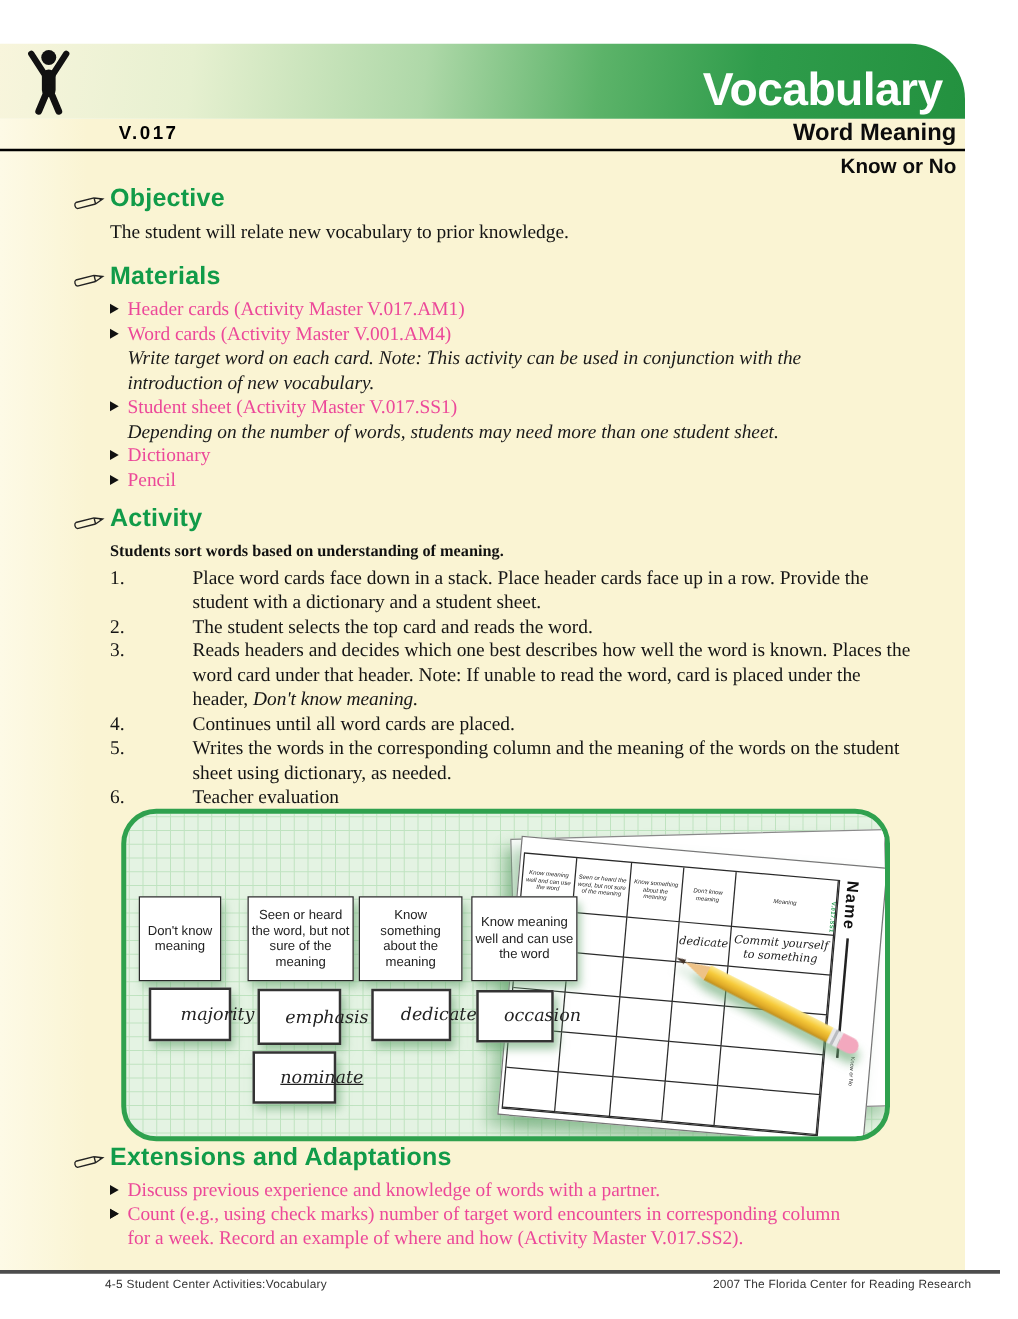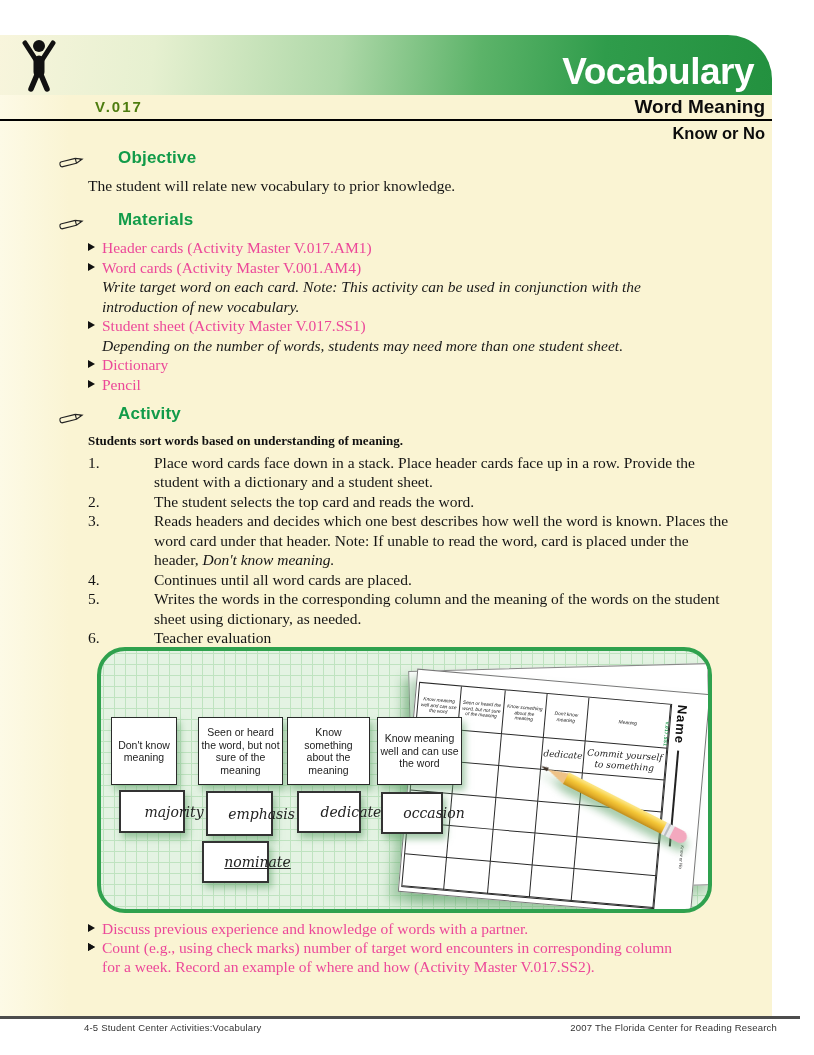--- a/index.html
+++ b/index.html
@@ -10,32 +10,32 @@
   .yellow-bg{position:absolute;left:0;top:95px;width:772px;height:922px;
              background:linear-gradient(90deg,#fdfae6 0%,#faf4d3 9%,#faf4d3 100%);}
   .banner{position:absolute;left:0;top:35px;width:772px;height:60px;box-sizing:border-box;
           border-radius:0 44px 0 0;
           background:linear-gradient(97deg,#f8f5dc 0%,#e6f0d0 20%,#aed8a8 44%,#5cb369 62%,#2f9c4b 78%,#23913f 100%);
           display:flex;justify-content:flex-end;align-items:flex-end;padding:0 18px 5px 0;}
   .banner-title{font-family:"Liberation Sans",sans-serif;font-weight:800;font-size:37px;
                 color:#ffffff;letter-spacing:-0.5px;line-height:1;}
   .figure{position:absolute;left:22px;top:39px;}
   .hdr-code{position:absolute;left:95px;top:98px;font-family:"Liberation Sans",sans-serif;
-            font-weight:800;font-size:15px;letter-spacing:2px;color:#4d7c0f;}
+            font-weight:800;font-size:15px;letter-spacing:2px;color:#000000;}
   .hdr-cat{position:absolute;right:49px;top:96px;font-family:"Liberation Sans",sans-serif;
            font-weight:600;font-size:19px;color:#0c0c0c;}
   .hdr-rule{position:absolute;left:0;top:119px;width:772px;height:2px;background:#000;}
   .hdr-act{position:absolute;right:49px;top:124px;font-family:"Liberation Sans",sans-serif;
            font-weight:600;font-size:16.5px;color:#0c0c0c;}
 
   
   .section{position:absolute;left:88px;width:642px;}
   .h-row{position:relative;height:24px;}
-  .h-title{font-family:"Liberation Sans",sans-serif;font-weight:800;font-size:17px;
-           color:#119b49;letter-spacing:.2px;margin-left:30px;}
+  .h-title{font-family:"Liberation Sans",sans-serif;font-weight:800;font-size:20px;
+           color:#119b49;letter-spacing:.2px;}
   .pencil-ico{position:absolute;left:-30px;top:5px;}
   .body-text{margin-top:4px;font-size:15.5px;line-height:19.5px;color:#151515;}
   .b-list{margin-top:4px;}
   .b-item{position:relative;padding-left:14px;font-size:15.5px;line-height:19.5px;color:#ec4899;width:606px;}
   .tri{position:absolute;left:0;top:5px;width:0;height:0;
        border-left:7px solid #111;border-top:4.5px solid transparent;border-bottom:4.5px solid transparent;}
   .b-note{margin-left:14px;font-style:italic;font-size:15.5px;line-height:19.5px;color:#1a1a1a;width:600px;}
   .intro{margin-top:3px;font-weight:bold;font-size:13px;line-height:19.5px;color:#111;}
   .steps{margin-top:2px;}
   .step{display:flex;font-size:15.5px;line-height:19.5px;color:#151515;}
@@ -279,20 +279,29 @@
     <div class="hcard hc4">Know meaning well and can use the word</div>
 
     <div class="wcard wc1">majority</div>
     <div class="wcard wc2">emphasis</div>
     <div class="wcard wc3">dedicate</div>
     <div class="wcard wc4">occasion</div>
     <div class="wcard wc5">nominate</div>
   </div>
 
   <div class="section ext" style="top:915px">
+    <div class="h-row">
+      <svg class="pencil-ico" width="27" height="18" viewBox="0 0 27 18">
+        <g fill="none" stroke="#222" stroke-width="1.1" transform="rotate(-14 13 9)">
+          <path d="M3 6.5 L18 6.5 M3 11.5 L18 11.5 M18 6.5 L18 11.5 M3 6.5 C1.2 7.2 1.2 10.8 3 11.5 M18 6.5 L24.5 9 L18 11.5"></path>
+          <path d="M22 7.9 L24.5 9 L22 10.1 Z" fill="#222" stroke="none"></path>
+        </g>
+      </svg>
+      <span class="h-title">Extensions and Adaptations</span>
+    </div>
     <div class="b-list">
       <div class="b-item"><span class="tri"></span><span>Discuss previous experience and knowledge of words with a partner.</span></div>
       <div class="b-item"><span class="tri"></span></div>
       <div class="b-item"><span class="tri"></span><span>Count (e.g., using check marks) number of target word encounters in corresponding column for a week. Record an example of where and how (Activity Master V.017.SS2).</span></div>
     </div>
   </div>
 
   <div class="foot-rule"></div>
   <div class="foot foot-l">4-5 Student Center Activities:Vocabulary</div>
   <div class="foot foot-r">2007 The Florida Center for Reading Research</div>

